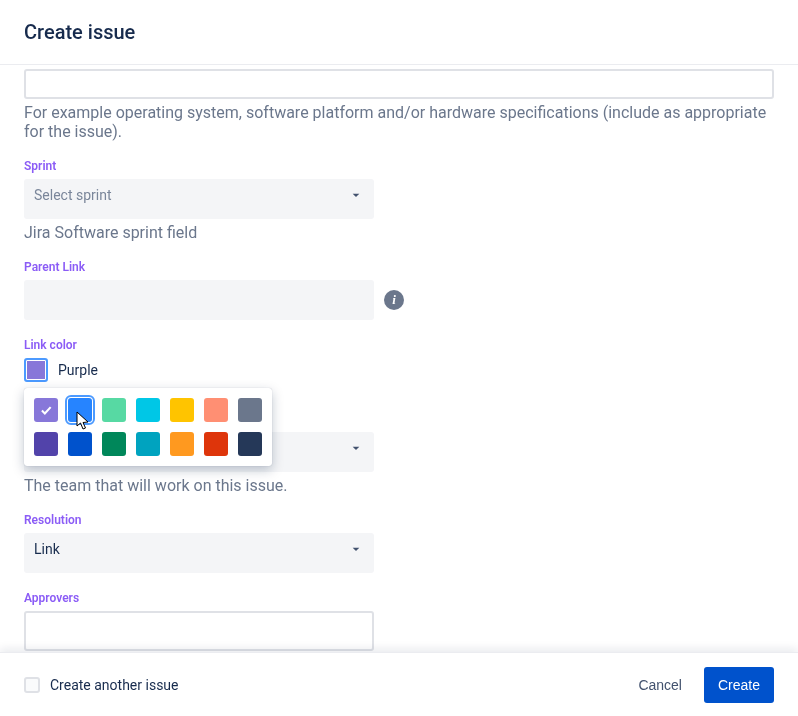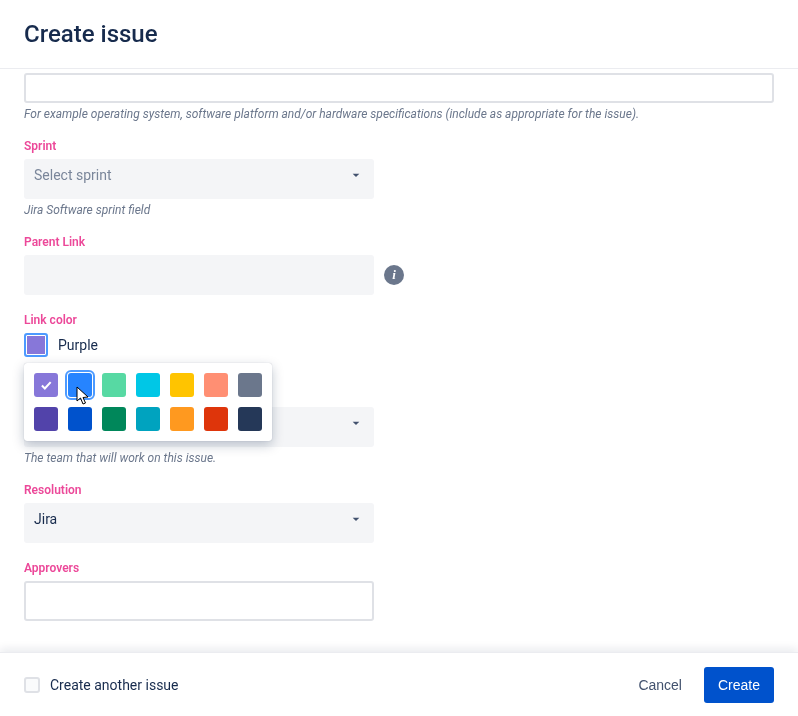--- a/index.html
+++ b/index.html
@@ -13,21 +13,21 @@
     overflow: hidden;
   }
   .header {
     display: flex;
     align-items: center;
     justify-content: space-between;
     padding: 20px 24px;
     border-bottom: 1px solid #EBECF0;
   }
   .header h1 {
-    font-size: 24px;
+    font-size: 20px;
     font-weight: 500;
     color: #172B4D;
   }
   .header-actions {
     display: flex;
     align-items: center;
     gap: 10px;
   }
   .import-btn {
     background: #F4F5F7;
@@ -57,29 +57,28 @@
   .text-input {
     width: 100%;
     height: 30px;
     background: #fff;
     border: 2px solid #DFE1E6;
     border-radius: 3px;
     padding: 4px;
     margin-bottom: 4px;
   }
   .help-text {
-    font-size: 12px;
+    font-size: 16px;
     color: #6B778C;
     margin-bottom: 18px;
-    font-style: italic;
   }
   .field-label {
     font-size: 12px;
     font-weight: 600;
-    color: #ec4899;
+    color: #8b5cf6;
     margin-bottom: 6px;
     display: block;
   }
   .select {
     display: flex;
     justify-content: space-between;
     background: #F4F5F7;
     border: none;
     border-radius: 3px;
     width: 350px;
@@ -307,21 +306,21 @@
       <svg class="chev" width="16" height="16" viewBox="0 0 24 24" fill="currentColor">
           <path d="M7 10l5 5 5-5z"></path>
         </svg>
     </div>
     <p class="help-text" style="margin-bottom:0">The team that will work on this issue.</p>
   </div>
 
   <div class="field-block">
     <label class="field-label">Resolution</label>
     <div class="select has-value">
-      <span>Jira</span>
+      <span>Link</span>
       <svg class="chev" width="16" height="16" viewBox="0 0 24 24" fill="currentColor">
           <path d="M7 10l5 5 5-5z"></path>
         </svg>
     </div>
   </div>
 
   <div class="approvers-field">
     <label class="field-label">Approvers</label>
     <div class="approvers-input"></div>
   </div>

